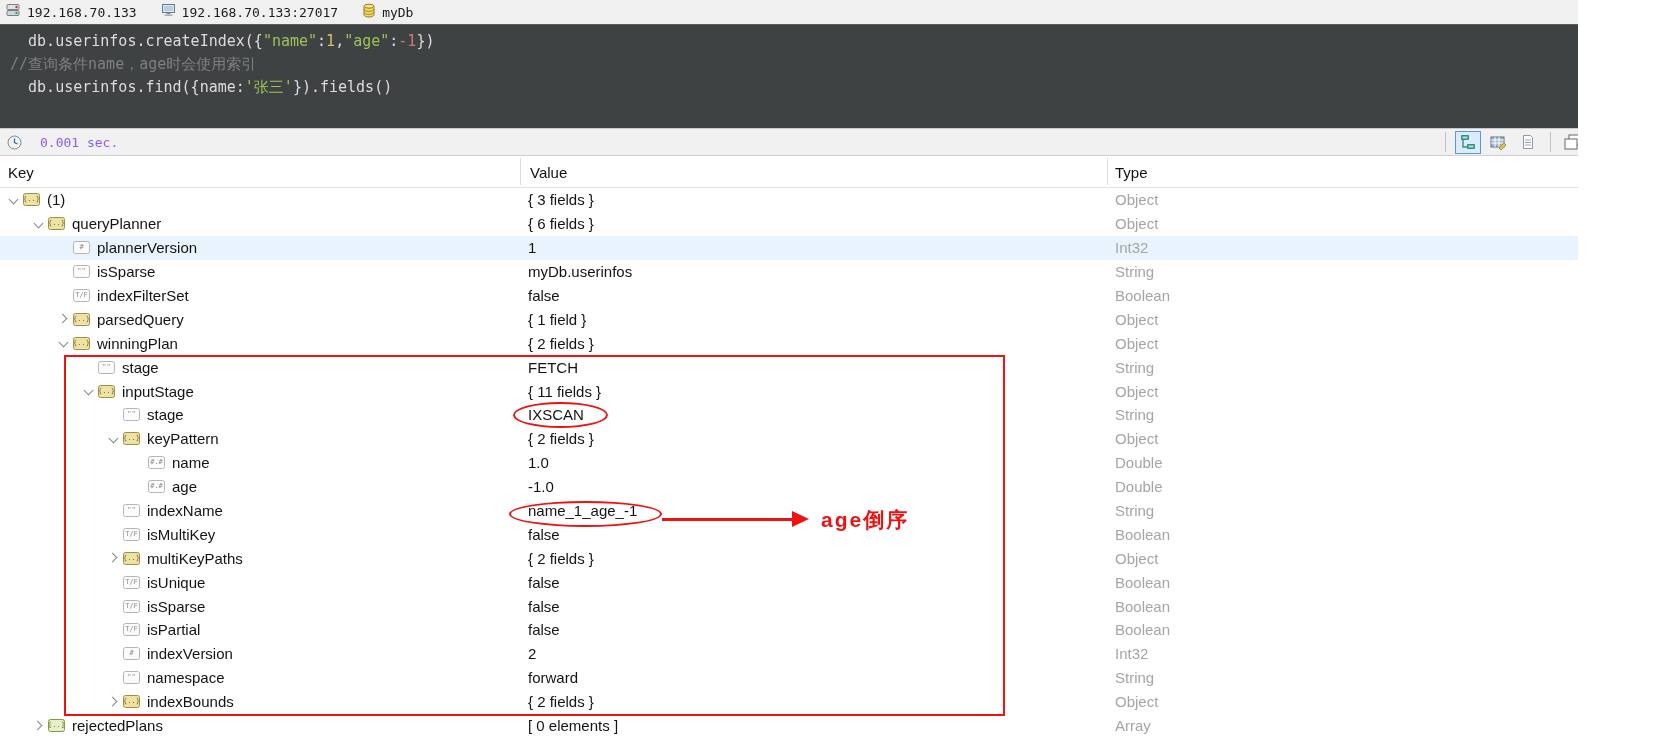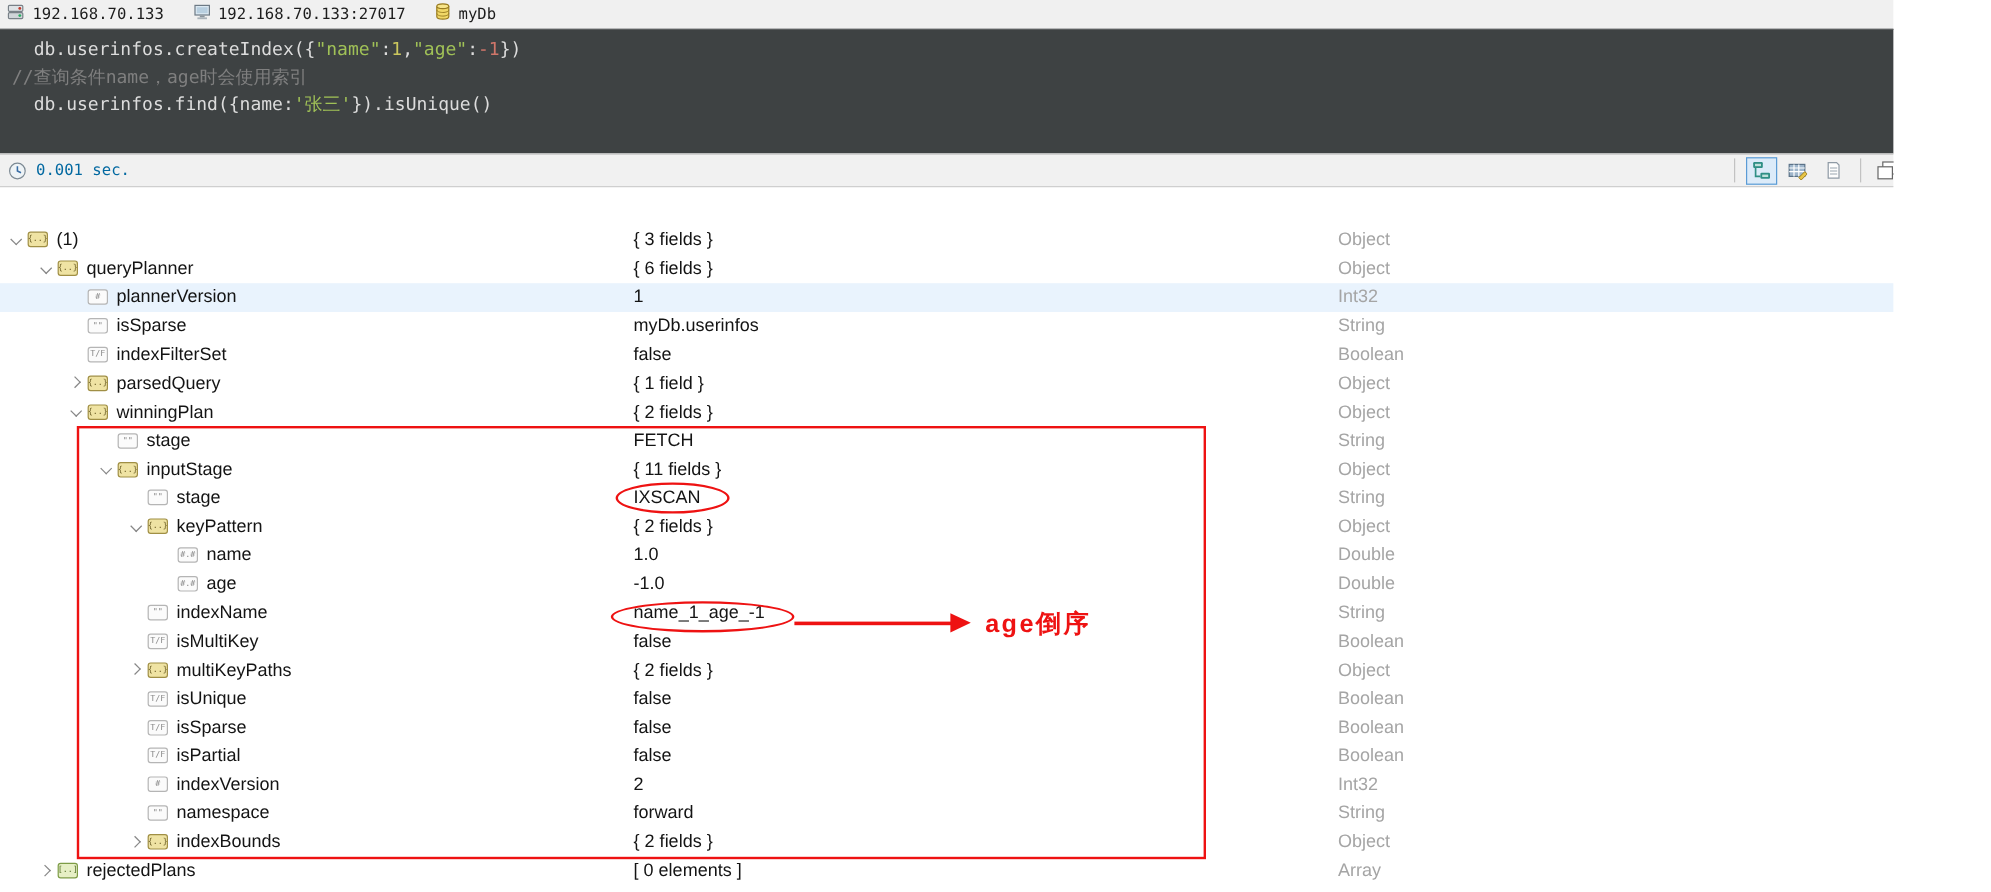--- a/index.html
+++ b/index.html
@@ -19,21 +19,21 @@
   .tok-comment { color:var(--comment,#7f7f7f); }
   .tok-code    { color:var(--code,#dcdcdc); }
   .tok-string  { color:var(--string,#a0c157); }
   .tok-number  { color:var(--number,#cbc75e); }
   .tok-negnumber { color:var(--negative-number,#d0766a); }
 
   
   .statusbar { position:absolute; left:0; top:128px; width:100%; height:28px; background:#f1f1f1;
                border-top:1px solid #c9c9c9; border-bottom:1px solid #cfcfcf; display:flex; align-items:center; }
   .clockwrap { margin-left:7px; display:flex; align-items:center; }
-  .elapsed { margin-left:8px; font-family:"DejaVu Sans Mono","Liberation Mono",monospace; font-size:13px; color:#0369a1; }
+  .elapsed { margin-left:18px; font-family:"DejaVu Sans Mono","Liberation Mono",monospace; font-size:13px; color:#8b5cf6; }
   .viewbtns { position:absolute; right:0; top:0; height:100%; display:flex; align-items:center; }
   .vsep { width:1px; height:20px; background:#c2c2c2; margin:0 7px; }
   .vbtn { width:26px; height:23px; display:flex; align-items:center; justify-content:center;
           border:1px solid transparent; cursor:pointer; margin:0 2px; }
   .vbtn.active { border:1px solid var(--active-button-border,#5b9bd5); background:#dcebf9; }
   .vbtn.cut { margin-right:-8px; }
 
   
   .grid-header { position:absolute; left:0; top:156px; width:100%; height:32px; background:#fff;
                  border-bottom:1px solid #e3e3e3; }
@@ -103,21 +103,21 @@
             <ellipse cx="7" cy="3.2" rx="5" ry="2" fill="#f7e489" stroke="#9a7c20"></ellipse>
             <path d="M2 6.2c0 1.2 2.2 2.2 5 2.2s5-1 5-2.2M2 9.2c0 1.2 2.2 2.2 5 2.2s5-1 5-2.2" fill="none" stroke="#9a7c20" stroke-width="0.8"></path>
           </svg></span>
       <span class="lbl">myDb</span>
     </span>
   </div>
 
   <div class="editor" id="editor">
       <div class="eline"><span class="tok-code">  db.userinfos.createIndex({</span><span class="tok-string">"name"</span><span class="tok-code">:</span><span class="tok-number">1</span><span class="tok-code">,</span><span class="tok-string">"age"</span><span class="tok-code">:</span><span class="tok-negnumber">-1</span><span class="tok-code">})</span></div>
       <div class="eline"><span class="tok-comment">//查询条件name，age时会使用索引</span></div>
-      <div class="eline"><span class="tok-code">  db.userinfos.find({name:</span><span class="tok-string">'张三'</span><span class="tok-code">}).isUnique()</span></div>
+      <div class="eline"><span class="tok-code">  db.userinfos.find({name:</span><span class="tok-string">'张三'</span><span class="tok-code">}).fields()</span></div>
     </div>
 
   <div class="statusbar">
     <span class="clockwrap">
         <svg width="15" height="15">
           <circle cx="7.5" cy="7.5" r="6.5" fill="#eef3f6" stroke="#7d8a94"></circle>
           <path d="M7.5 3.5v4l3 1.5" stroke="#3a6ea5" stroke-width="1.3" fill="none"></path>
         </svg>
       </span>
     <span class="elapsed">0.001 sec.</span>
@@ -148,20 +148,27 @@
       <span class="vsep"></span>
       <span class="vbtn cut">
           <svg width="18" height="16">
             <rect x="5" y="1" width="12" height="10" fill="#fff" stroke="#666"></rect>
             <rect x="1" y="5" width="12" height="10" fill="#fff" stroke="#666"></rect>
           </svg>
         </span>
     </div>
   </div>
 
+  <div class="grid-header">
+    <span class="hcell h-key">Key</span>
+    <span class="hcell h-value">Value</span>
+    <span class="hcell h-type">Type</span>
+    <span class="hline hl1"></span>
+    <span class="hline hl2"></span>
+  </div>
 
   <div class="rows" id="rows">
       <div class="row">
         <span class="indent" style="width: 6px;"></span>
         <span class="chev exp"></span>
         <span class="badge b-object">{..}</span>
         <span class="key">(1)</span>
         <span class="val">{ 3 fields }</span>
         <span class="typ">Object</span>
       </div>

